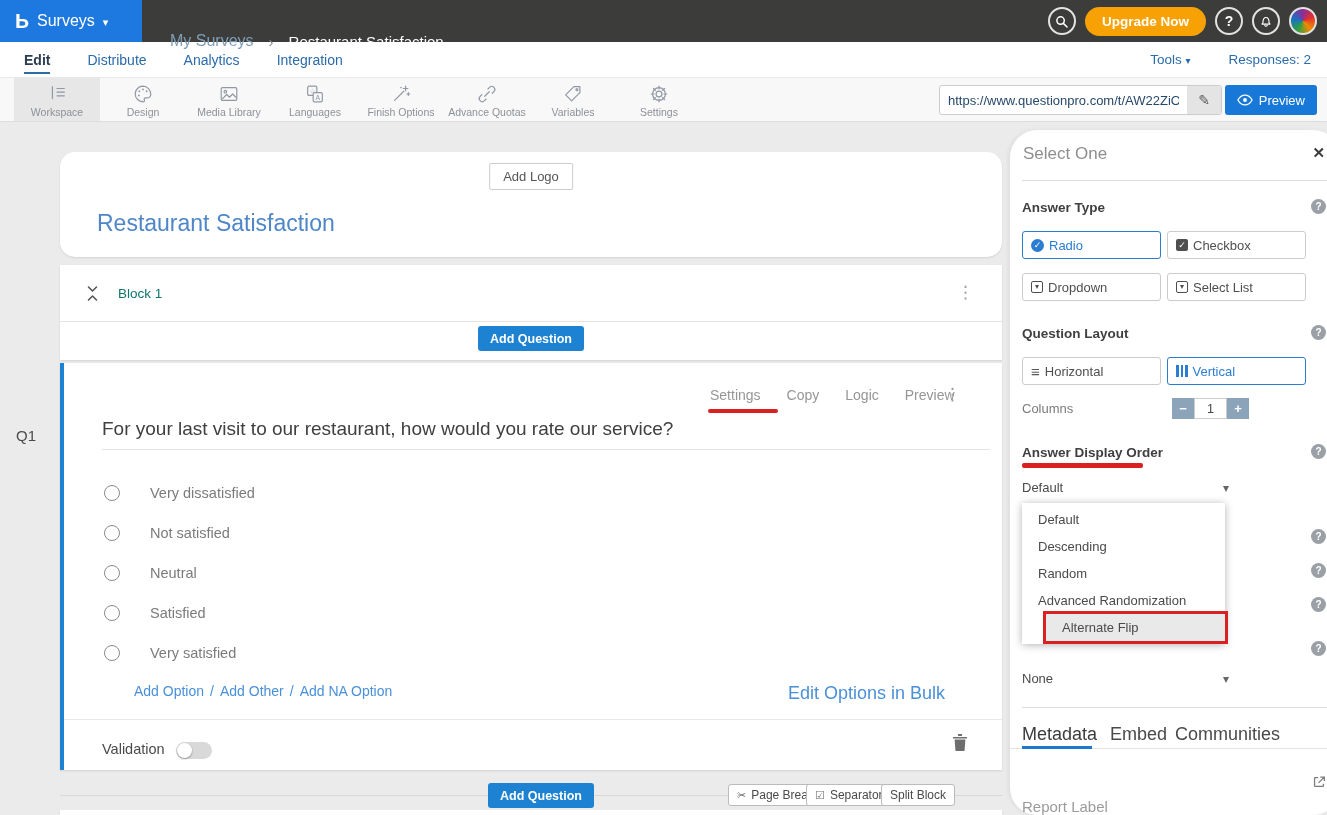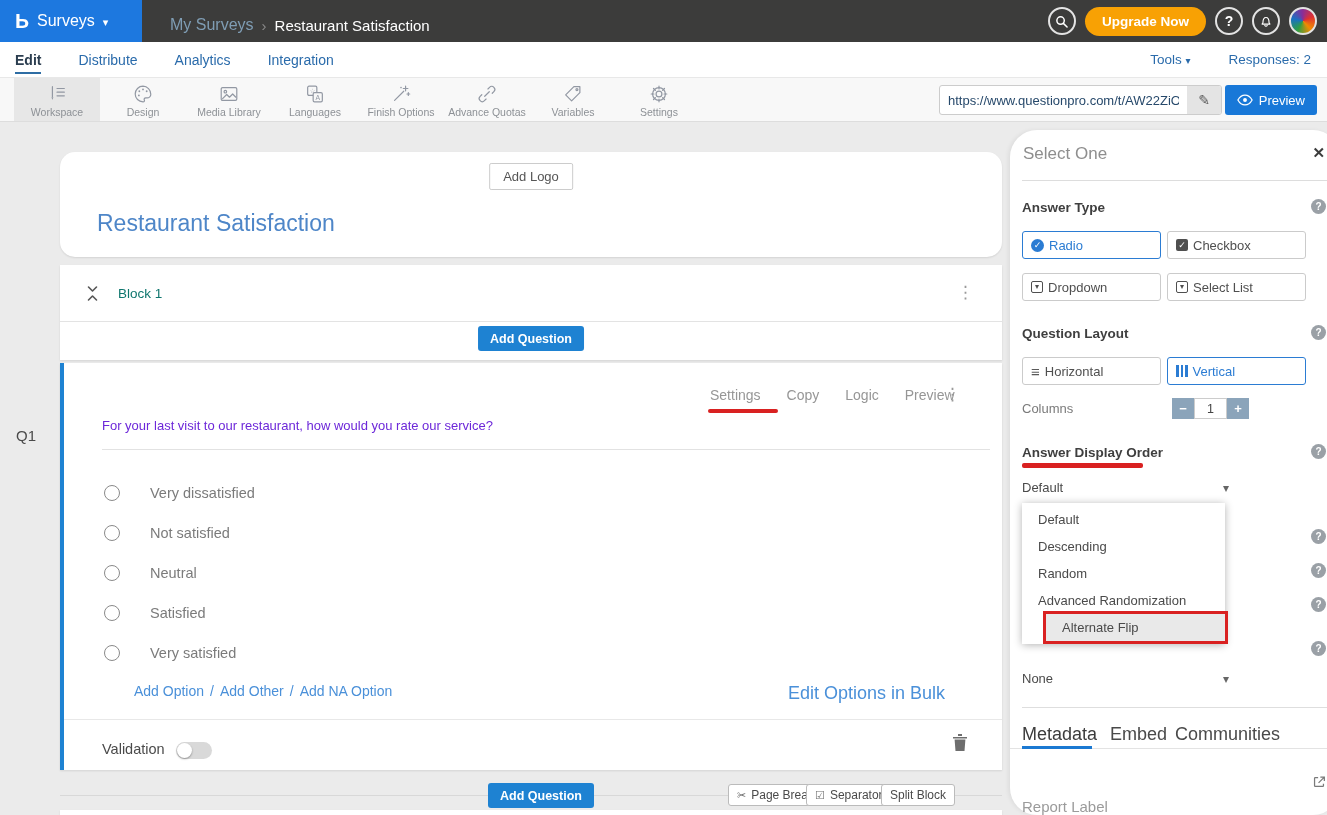--- a/index.html
+++ b/index.html
@@ -6,36 +6,36 @@
   html,body { width:1327px; height:815px; overflow:hidden; background:#ebebeb;
     font-family:"Liberation Sans", sans-serif; }
 
   
   .topbar { position:absolute; top:0; left:0; width:1327px; height:42px; background:#3c3c3b; z-index:20; }
   .logo-box { position:absolute; left:0; top:0; width:142px; height:42px; background:#1d78df;
     display:flex; align-items:center; gap:8px; padding-left:15px; cursor:pointer; }
   .logo-glyph { color:#fff; font-size:21px; font-weight:bold; transform:scaleX(-1) rotate(180deg); display:inline-block; }
   .logo-text { color:#fff; font-size:16px; }
   .logo-caret { color:#fff; font-size:11px; margin-top:2px; }
-  .breadcrumb { position:absolute; left:170px; top:0; height:50px; display:flex; align-items:center; gap:8px; }
+  .breadcrumb { position:absolute; left:170px; top:16px; height:50px; display:flex; align-items:center; gap:15px; }
   .bc-parent { color:#7f9db4; font-size:16px; cursor:pointer; }
   .bc-sep { color:#8a8a8a; font-size:15px; }
   .bc-current { color:#ffffff; font-size:15px; }
   .top-actions { position:absolute; right:10px; top:0; height:42px; display:flex; align-items:center; gap:9px; }
   .circle-btn { width:28px; height:28px; border:2px solid #e3e3e3; border-radius:50%; color:#fff;
     display:flex; align-items:center; justify-content:center; font-size:14px; font-weight:bold; cursor:pointer; }
   .upgrade-btn { height:29px; padding:0 17px; background:#f8a104; border:none; border-radius:15px;
     color:#fff; font-size:13.5px; font-weight:bold; cursor:pointer; font-family:inherit; }
   .avatar { width:28px; height:28px; border:2px solid #e3e3e3; border-radius:50%;
     background:conic-gradient(from 210deg,#2f9e44,#1971c2,#862e9c,#e03131,#f08c00,#2f9e44); cursor:pointer; }
 
   
   .navbar { position:absolute; top:42px; left:0; width:1327px; height:36px; background:#fff;
     border-bottom:1px solid #e8e8e8; display:flex; align-items:center; z-index:19; }
-  .nav-tabs { display:flex; gap:37px; padding-left:15px; align-items:center; }
+  .nav-tabs { display:flex; gap:37px; padding-left:24px; align-items:center; }
   .nav-tab { font-size:14px; color:#2a6bab; cursor:pointer; }
   .nav-tab.active { color:#2c3e50; font-weight:bold; border-bottom:2px solid #2e6da4; padding-bottom:4px; margin-bottom:-6px; }
   .nav-right { position:absolute; right:16px; display:flex; gap:38px; align-items:center; }
   .nav-right .item { font-size:13.5px; color:#2a6bab; cursor:pointer; }
   .tools-caret { font-size:10px; }
 
   
   .toolbar { position:absolute; top:78px; left:0; width:1327px; height:44px; background:#f8f8f8;
     border-bottom:1px solid #ddd; display:flex; align-items:stretch; padding-left:14px; z-index:18; }
   .tool { width:86px; display:flex; flex-direction:column; align-items:center; justify-content:center;
@@ -74,21 +74,21 @@
   .block-dots { position:absolute; right:28px; top:19px; }
   .add-q-btn { background:#1e82d2; border:none; border-radius:3px; color:#fff; font-size:12.5px;
     font-weight:bold; height:25px; padding:0 12px; cursor:pointer; font-family:inherit; }
   .block-addq { position:absolute; left:50%; transform:translateX(-50%); top:61px; }
 
   .card-question { top:241px; height:407px; border-left:4px solid #1e82d2; }
   .qtabs { position:absolute; left:646px; top:24px; display:flex; gap:26px; }
   .qtab { font-size:14px; color:#969696; cursor:pointer; }
   .qtabs-dots { position:absolute; left:880px; top:23px; }
   .ann-settings { position:absolute; left:644px; top:46px; width:70px; height:4px; background:#d92121; border-radius:2px; }
-  .q-text { position:absolute; left:38px; top:55px; width:880px; font-size:13px; color:#6d28d9; }
+  .q-text { position:absolute; left:38px; top:55px; width:880px; font-size:19px; color:#404040; }
   .q-underline { position:absolute; left:38px; right:12px; top:86px; border-bottom:1px solid #e2e2e2; }
   .opt-row { position:absolute; left:40px; display:flex; align-items:center; gap:30px; cursor:pointer; }
   .radio-circle { width:16px; height:16px; border:1.5px solid #8a8a8a; border-radius:50%; background:#fff; }
   .opt-label { font-size:14.5px; color:#7b7b7b; }
   .addlinks { position:absolute; left:70px; top:320px; display:flex; gap:6px; font-size:14px; color:#4a90d9; }
   .addlinks .lnk { cursor:pointer; }
   .bulk-link { position:absolute; right:57px; top:320px; font-size:18px; color:#4a90d9; cursor:pointer; }
   .q-divider { position:absolute; left:0; right:0; top:356px; border-bottom:1px solid #e8e8e8; }
   .validation-label { position:absolute; left:38px; top:378px; font-size:14.5px; color:#4a4a4a; }
   .toggle { position:absolute; left:112px; top:379px; width:36px; height:17px; border-radius:9px;

